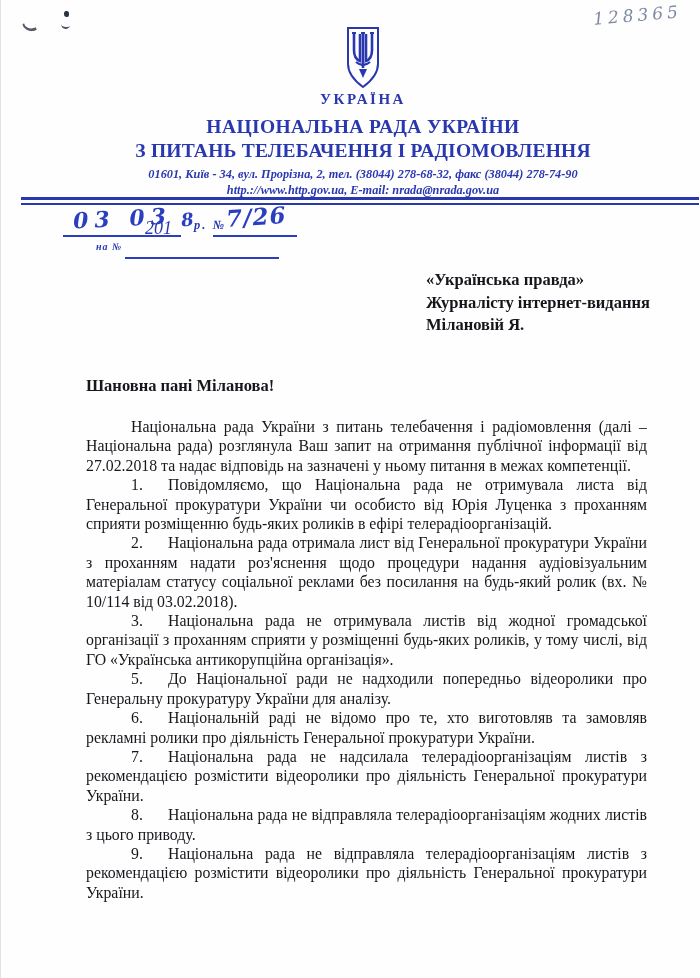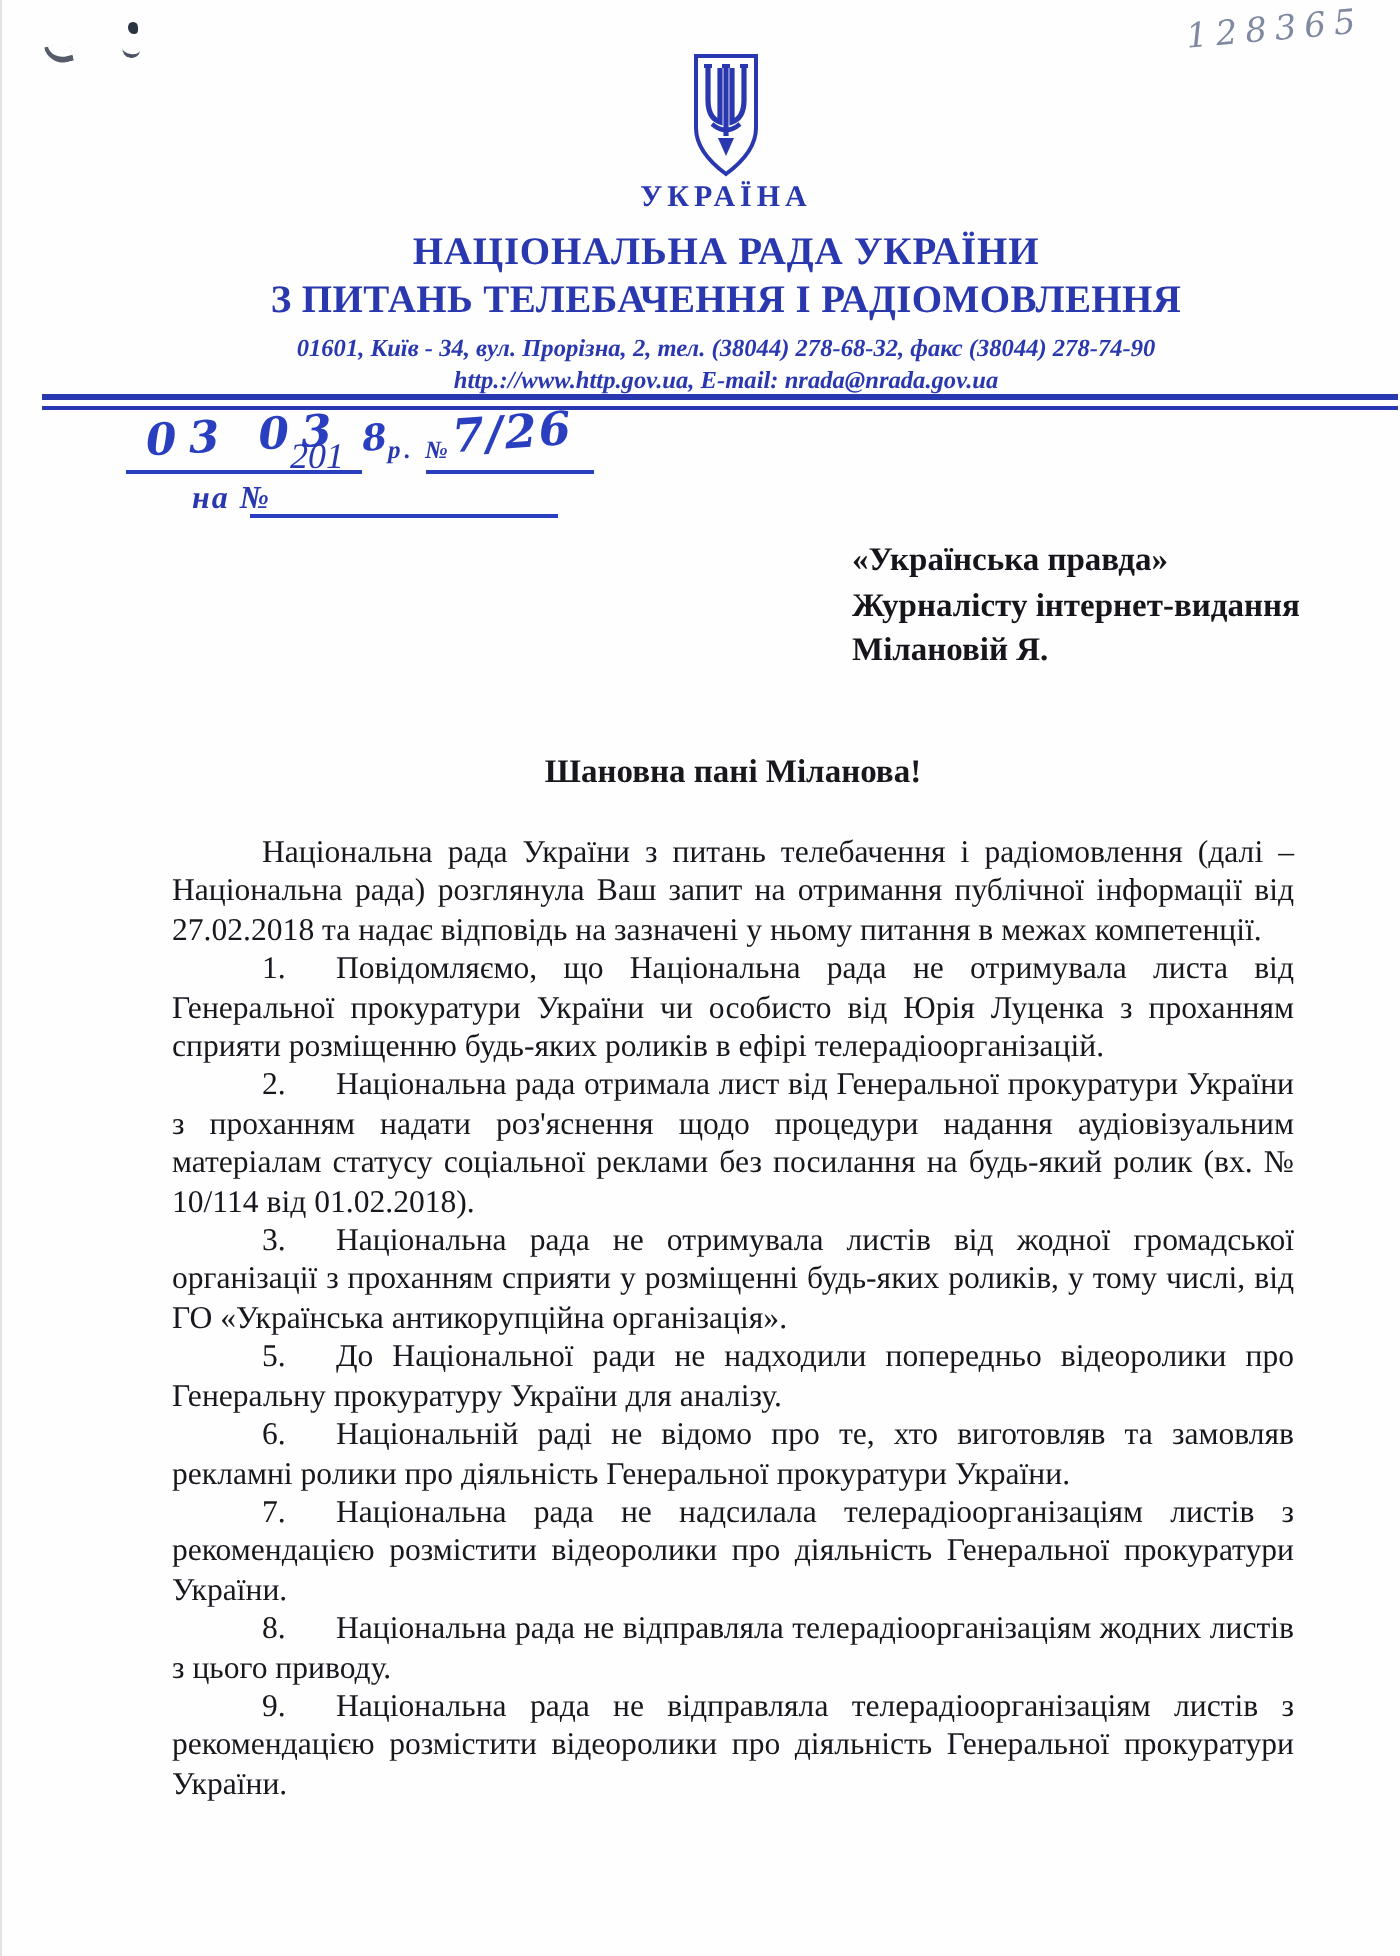--- a/index.html
+++ b/index.html
@@ -60,28 +60,28 @@
   
   .hand { font-family: "DejaVu Serif", serif; font-style: italic; color: var(--ink); white-space: nowrap; }
   .date-hand { position: absolute; left: 72px; top: 205px; font-size: 22px; font-weight: bold; letter-spacing: 6px; transform: rotate(-3deg); }
   .year-prefix { position: absolute; left: 144px; top: 218px; font-size: 18px; font-style: italic; font-weight: normal; color: var(--hb); }
   .year-hand { position: absolute; left: 180px; top: 209px; font-size: 18px; font-weight: bold; transform: rotate(-6deg); }
   .year-suffix { position: absolute; left: 193px; top: 218px; font-size: 12.5px; font-style: italic; font-weight: bold; color: var(--hb); letter-spacing: 2px; }
   .doc-no-hand { position: absolute; left: 225px; top: 203px; font-size: 23px; font-weight: bold; transform: rotate(-4deg); letter-spacing: 1px; }
   .u-line { position: absolute; height: 2px; background: var(--ink); }
   .u1 { left: 62px; top: 235px; width: 118px; }
   .u2 { left: 212px; top: 235px; width: 84px; }
-  .ref-label { position: absolute; left: 95px; top: 241px; font-size: 16px; font-style: italic; font-weight: bold; color: var(--hb); letter-spacing: 1px; }
+  .ref-label { position: absolute; left: 95px; top: 241px; font-size: 10px; font-style: italic; font-weight: bold; color: var(--hb); letter-spacing: 1px; }
   .u3 { left: 124px; top: 257px; width: 154px; height: 1.5px; }
   
   .recipient { position: absolute; left: 425px; top: 269px; width: 250px; color: #15151b; }
   .recipient div { font-size: 16.5px; font-weight: bold; line-height: 22.5px; }
   
   .body { position: absolute; left: 85px; top: 376px; width: 561px; color: #17171d; }
-  .salutation { text-align: center; font-weight: bold; font-size: 16.5px; margin-bottom: 21px; }
+  .salutation { text-align: left; font-weight: bold; font-size: 16.5px; margin-bottom: 21px; }
   .body p { font-size: 15.8px; line-height: 19.4px; text-align: justify; text-indent: 45px; }
   .num { display: inline-block; width: 37px; text-indent: 0; }
 </style>
 </head>
 <body>
 
 <div class="page" style="--hb:#2a38b0; --ink:#2a3fc0;">
 
   <div class="ink-speck-a"></div>
   <div class="ink-speck-b"></div>
@@ -121,21 +121,21 @@
   <div class="recipient">
     <div>«Українська правда»</div>
     <div>Журналісту інтернет-видання</div>
     <div>Мілановій Я.</div>
   </div>
 
   <div class="body">
     <div class="salutation">Шановна пані Міланова!</div>
     <p>Національна рада України з питань телебачення і радіомовлення (далі – Національна рада) розглянула Ваш запит на отримання публічної інформації від 27.02.2018 та надає відповідь на зазначені у ньому питання в межах компетенції.</p>
     <p><span class="num">1.</span><span>Повідомляємо, що Національна рада не отримувала листа від Генеральної прокуратури України чи особисто від Юрія Луценка з проханням сприяти розміщенню будь-яких роликів в ефірі телерадіоорганізацій.</span></p>
-    <p><span class="num">2.</span><span>Національна рада отримала лист від Генеральної прокуратури України з проханням надати роз'яснення щодо процедури надання аудіовізуальним матеріалам статусу соціальної реклами без посилання на будь-який ролик (вх. № 10/114 від 01.02.2018).</span></p>
+    <p><span class="num">2.</span><span>Національна рада отримала лист від Генеральної прокуратури України з проханням надати роз'яснення щодо процедури надання аудіовізуальним матеріалам статусу соціальної реклами без посилання на будь-який ролик (вх. № 10/114 від 03.02.2018).</span></p>
     <p><span class="num">3.</span><span>Національна рада не отримувала листів від жодної громадської організації з проханням сприяти у розміщенні будь-яких роликів, у тому числі, від ГО «Українська антикорупційна організація».</span></p>
     <p><span class="num">5.</span><span>До Національної ради не надходили попередньо відеоролики про Генеральну прокуратуру України для аналізу.</span></p>
     <p><span class="num">6.</span><span>Національній раді не відомо про те, хто виготовляв та замовляв рекламні ролики про діяльність Генеральної прокуратури України.</span></p>
     <p><span class="num">7.</span><span>Національна рада не надсилала телерадіоорганізаціям листів з рекомендацією розмістити відеоролики про діяльність Генеральної прокуратури України.</span></p>
     <p><span class="num">8.</span><span>Національна рада не відправляла телерадіоорганізаціям жодних листів з цього приводу.</span></p>
     <p><span class="num">9.</span><span>Національна рада не відправляла телерадіоорганізаціям листів з рекомендацією розмістити відеоролики про діяльність Генеральної прокуратури України.</span></p>
   </div>
 
 </div>
 

